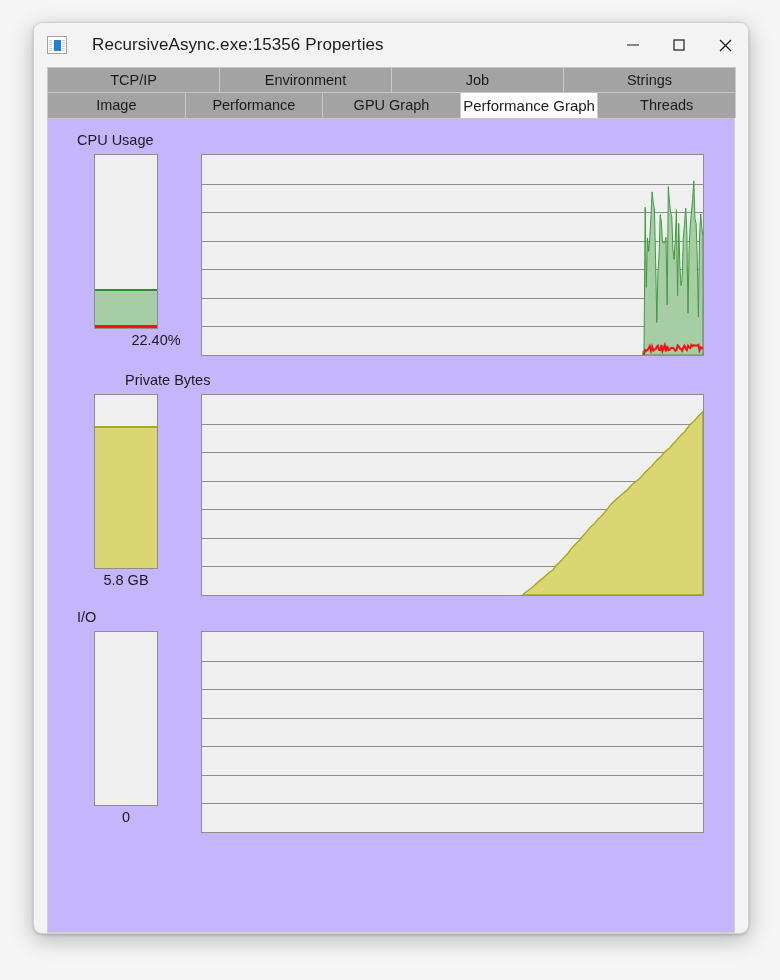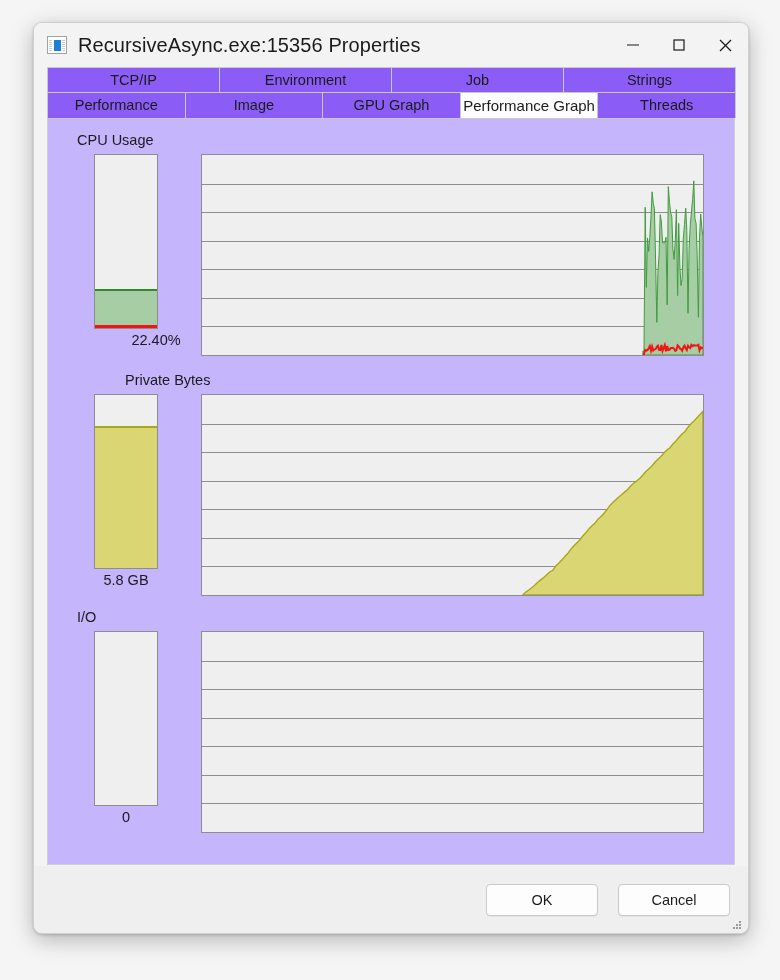--- a/index.html
+++ b/index.html
@@ -68,22 +68,22 @@
     position: absolute;
     top: 3px;
     width: 3px;
     height: 11px;
     background: repeating-linear-gradient(to bottom, #c9ccd0 0 1px, transparent 1px 2px);
   }
   #app-icon .lines-l { left: 1px; }
   #app-icon .lines-r { right: 1px; }
 
   #title-text {
-    margin-left: 11px;
-    font-size: 20px;
+    margin-left: 25px;
+    font-size: 17px;
     color: #1b1b1b;
     letter-spacing: 0.1px;
     white-space: nowrap;
   }
 
   .wincontrols {
     position: absolute;
     right: 0;
     top: 0;
     height: 44px;
@@ -108,21 +108,21 @@
     display: flex;
     position: relative;
   }
   .tab {
     flex: 1;
     height: 25px;
     line-height: 24px;
     text-align: center;
     font-size: 14.5px;
     color: #1b1b1b;
-    background: #8b5cf6;
+    background: #a3a3a3;
     border: 1px solid #c8c8c8;
     border-bottom: none;
     box-sizing: border-box;
     margin-right: -1px;
     white-space: nowrap;
     position: relative;
   }
   .tabrow.row2 .tab { height: 26px; line-height: 25px; }
   .tab.selected {
     background: #fdfdfd;
@@ -260,22 +260,22 @@
     </div>
 
     <div id="tabstrip">
       <div class="tabrow row1">
         <div class="tab">TCP/IP</div>
         <div class="tab">Environment</div>
         <div class="tab">Job</div>
         <div class="tab">Strings</div>
       </div>
       <div class="tabrow row2">
+        <div class="tab">Image</div>
         <div class="tab">Performance</div>
-        <div class="tab">Image</div>
         <div class="tab">GPU Graph</div>
         <div class="tab selected">Performance Graph</div>
         <div class="tab">Threads</div>
       </div>
     </div>
 
     <div id="content">
 
       <div class="section-title" style="left:29px; top:13px;">CPU Usage</div>
 
@@ -334,31 +334,15 @@
             <line x1="0" y1="57.5" x2="501" y2="57.5" stroke="#8d8d8d" stroke-width="1"></line>
             <line x1="0" y1="86.5" x2="501" y2="86.5" stroke="#8d8d8d" stroke-width="1"></line>
             <line x1="0" y1="114.5" x2="501" y2="114.5" stroke="#8d8d8d" stroke-width="1"></line>
             <line x1="0" y1="143.5" x2="501" y2="143.5" stroke="#8d8d8d" stroke-width="1"></line>
             <line x1="0" y1="171.5" x2="501" y2="171.5" stroke="#8d8d8d" stroke-width="1"></line>
           </svg>
         </div>
 
     </div>
 
-    <div id="footer">
-      <button class="dlg-btn" id="ok-button">OK</button>
-      <button class="dlg-btn" id="cancel-button">Cancel</button>
-      <div id="resize-grip">
-        <svg width="12" height="12" viewBox="0 0 12 12">
-          <g fill="#9a9a9a">
-            <rect x="8" y="2" width="2" height="2"></rect>
-            <rect x="8" y="5" width="2" height="2"></rect>
-              <rect x="5" y="5" width="2" height="2"></rect>
-            <rect x="8" y="8" width="2" height="2"></rect>
-              <rect x="5" y="8" width="2" height="2"></rect>
-              <rect x="2" y="8" width="2" height="2"></rect>
-          </g>
-        </svg>
-      </div>
-    </div>
 
   </div>
 </div>
 
 </body></html>

